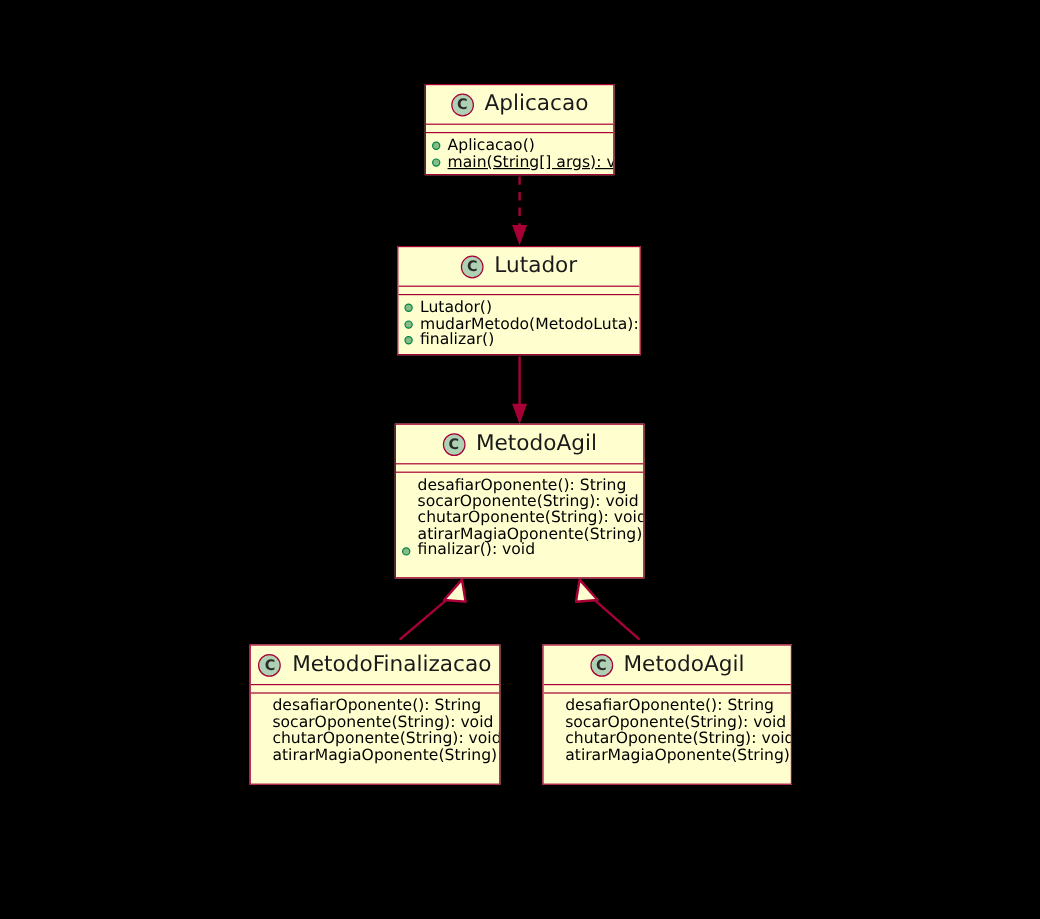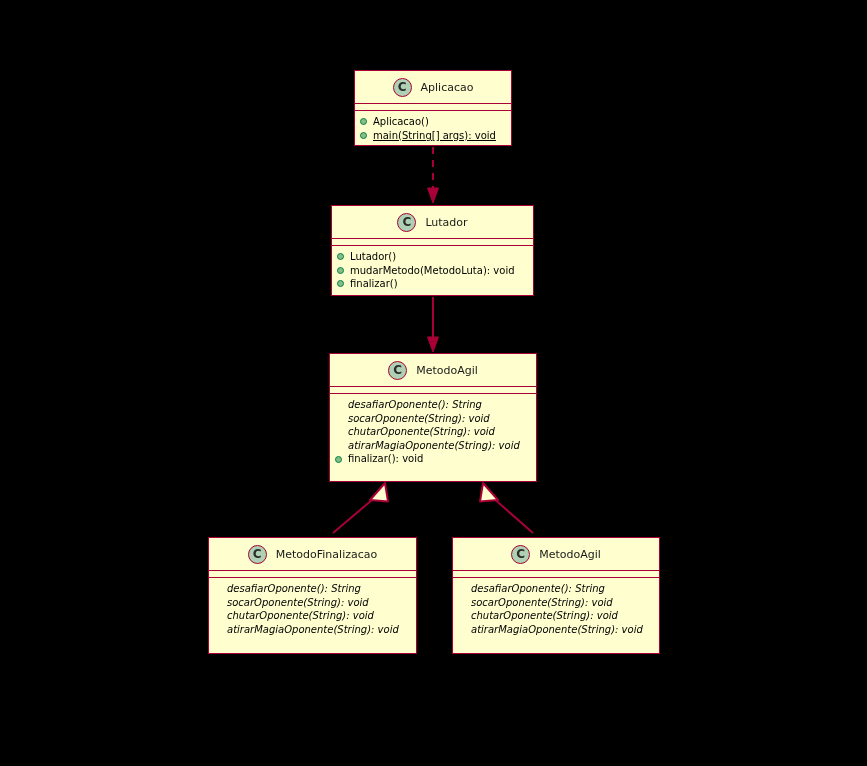--- a/index.html
+++ b/index.html
@@ -65,21 +65,21 @@
     justify-content: center;
     font-size: 12px;
     font-weight: bold;
     color: #2b2b2b;
     line-height: 1;
     margin-right: 9px;
     flex: 0 0 auto;
   }
 
   .class-title {
-    font-size: 11px;
+    font-size: 18px;
     color: #1a1a1a;
     line-height: 1;
   }
 
   .sep {
     height: 0;
     border-top: 1.4px solid #A80036;
   }
 
   
@@ -109,26 +109,25 @@
     margin-right: 6px;
     flex: 0 0 auto;
   }
 
   .vis-dot.blank {
     background: transparent;
     border-color: transparent;
   }
 
   .member-label {
-    font-size: 10px;
+    font-size: 13px;
     color: #000000;
   }
 
   .member-row.abstract .member-label {
-    font-style: italic;
   }
 
   .member-row.static-member .member-label {
     text-decoration: underline;
   }
 
   
   #class-aplicacao      { left: 354px; top: 70px;  width: 158px; height: 76px; }
   #class-lutador        { left: 331px; top: 205px; width: 203px; height: 91px; }
   #class-metodoluta     { left: 329px; top: 353px; width: 208px; height: 129px; }

